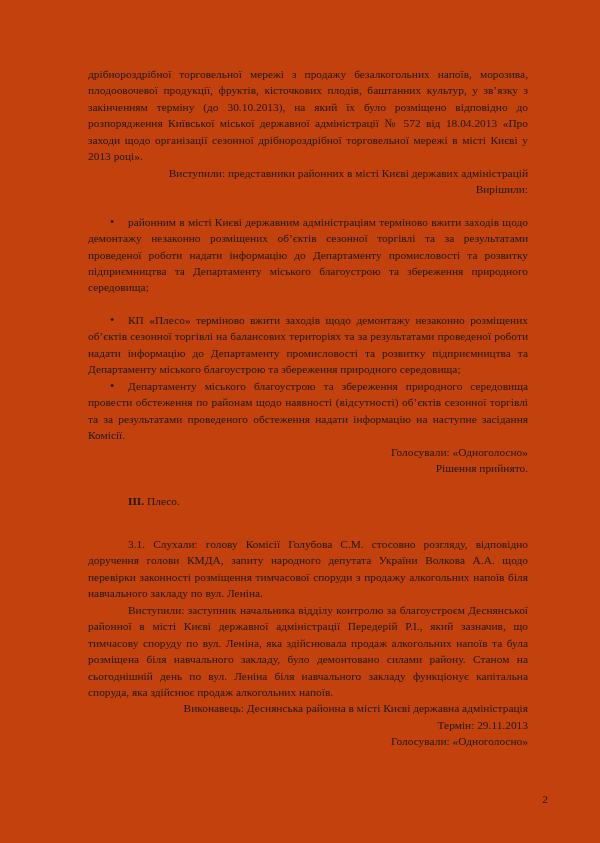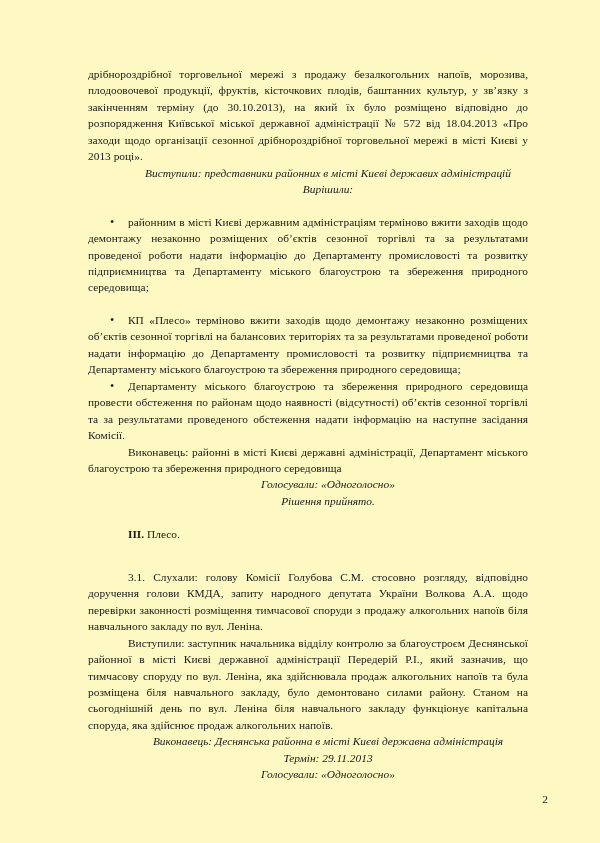--- a/index.html
+++ b/index.html
@@ -15,21 +15,21 @@
     font-family: "Liberation Serif", "DejaVu Serif", serif;
     color: #1a1a1a;
     overflow: hidden;
   }
   .page {
     position: absolute;
     left: 0;
     top: 0;
     width: 600px;
     height: 843px;
-    background: #fef9c3;
+    background: #c2410c;
     box-sizing: border-box;
     padding: 66px 72px 40px 88px;
   }
   .doc-body {
     font-size: 11.4px;
     line-height: 16.45px;
     text-align: justify;
     text-justify: inter-word;
     hyphens: none;
   }
@@ -49,23 +49,22 @@
   }
   .bullet-item .bullet-dot {
     position: absolute;
     left: 22px;
     top: 0;
     text-indent: 0;
     font-size: 12px;
     line-height: 16.45px;
   }
   .tight-line {
-    text-align: center;
+    text-align: right;
     text-indent: 40px;
-    font-style: italic;
   }
   .spacer-sm { height: 16px; }
   .spacer-md { height: 17px; }
   .spacer-lg { height: 26px; }
   .heading-roman {
     text-indent: 40px;
     text-align: left;
   }
   .heading-roman .num {
     font-weight: bold;
@@ -104,21 +103,20 @@
     <p class="bullet-item">
       <span class="bullet-dot">•</span>
       <span>КП «Плесо» терміново вжити заходів щодо демонтажу незаконно розміщених об’єктів сезонної торгівлі на балансових територіях та за результатами проведеної роботи надати інформацію до Департаменту промисловості та розвитку підприємництва та Департаменту міського благоустрою та збереження природного середовища;</span>
     </p>
 
     <p class="bullet-item">
       <span class="bullet-dot">•</span>
       <span>Департаменту міського благоустрою та збереження природного середовища провести обстеження по районам щодо наявності (відсутності) об’єктів сезонної торгівлі та за результатами проведеного обстеження надати інформацію на наступне засідання Комісії.</span>
     </p>
 
-    <p class="p-indent">Виконавець: районні в місті Києві державні адміністрації, Департамент міського благоустрою та збереження природного середовища</p>
 
 
     <p class="tight-line">Голосували: «Одноголосно»</p>
 
     <p class="tight-line">Рішення прийнято.</p>
 
     <div class="spacer-md"></div>
 
     <p class="heading-roman">
       <span class="num">III.</span>

